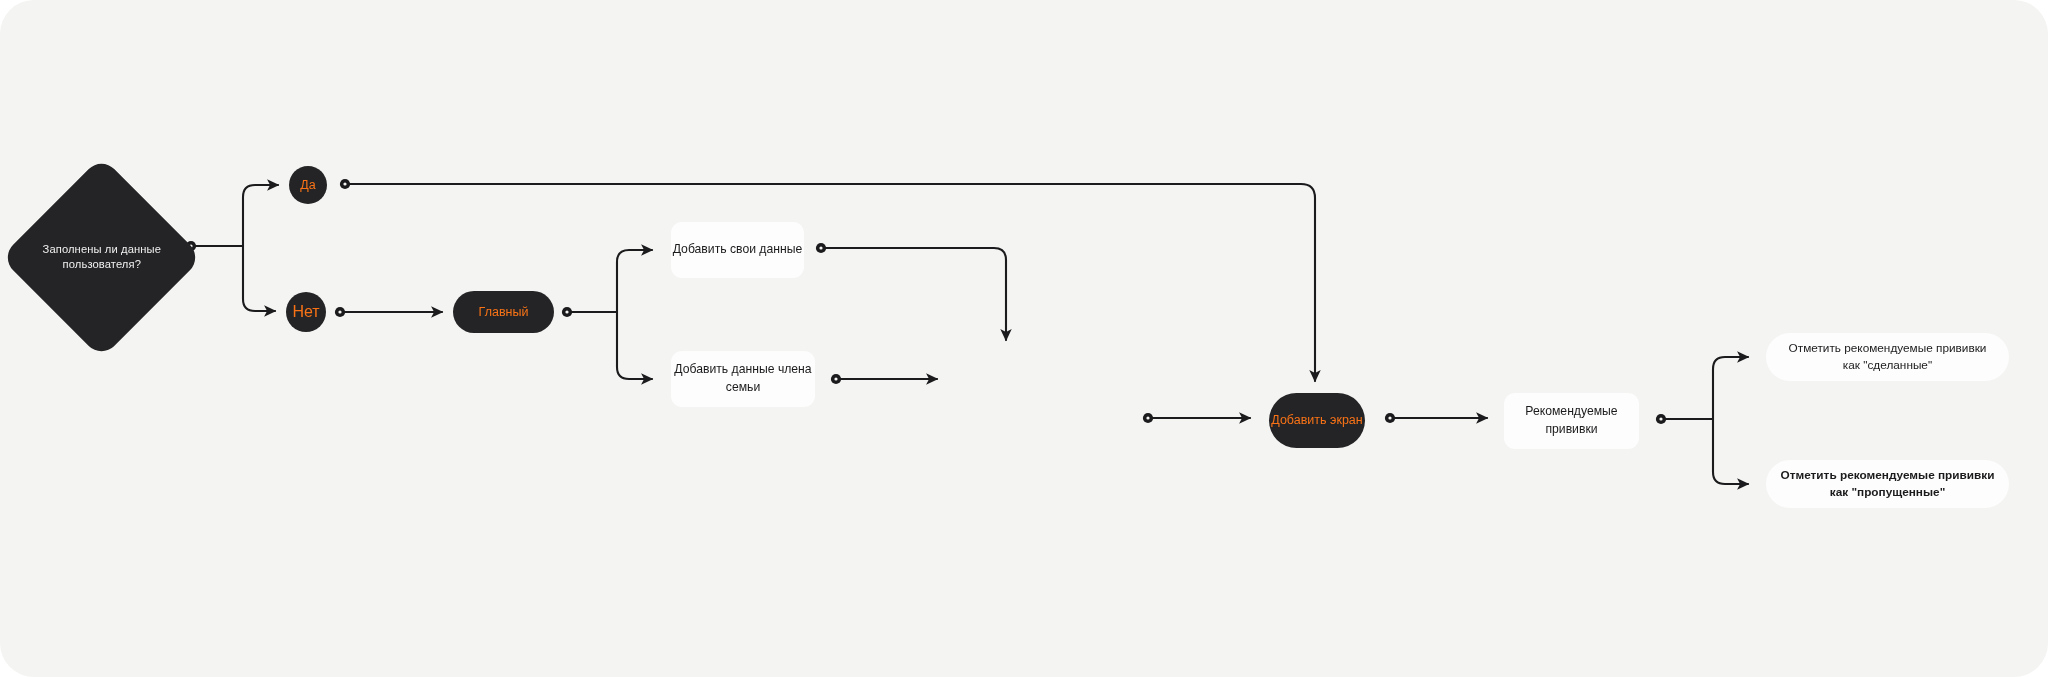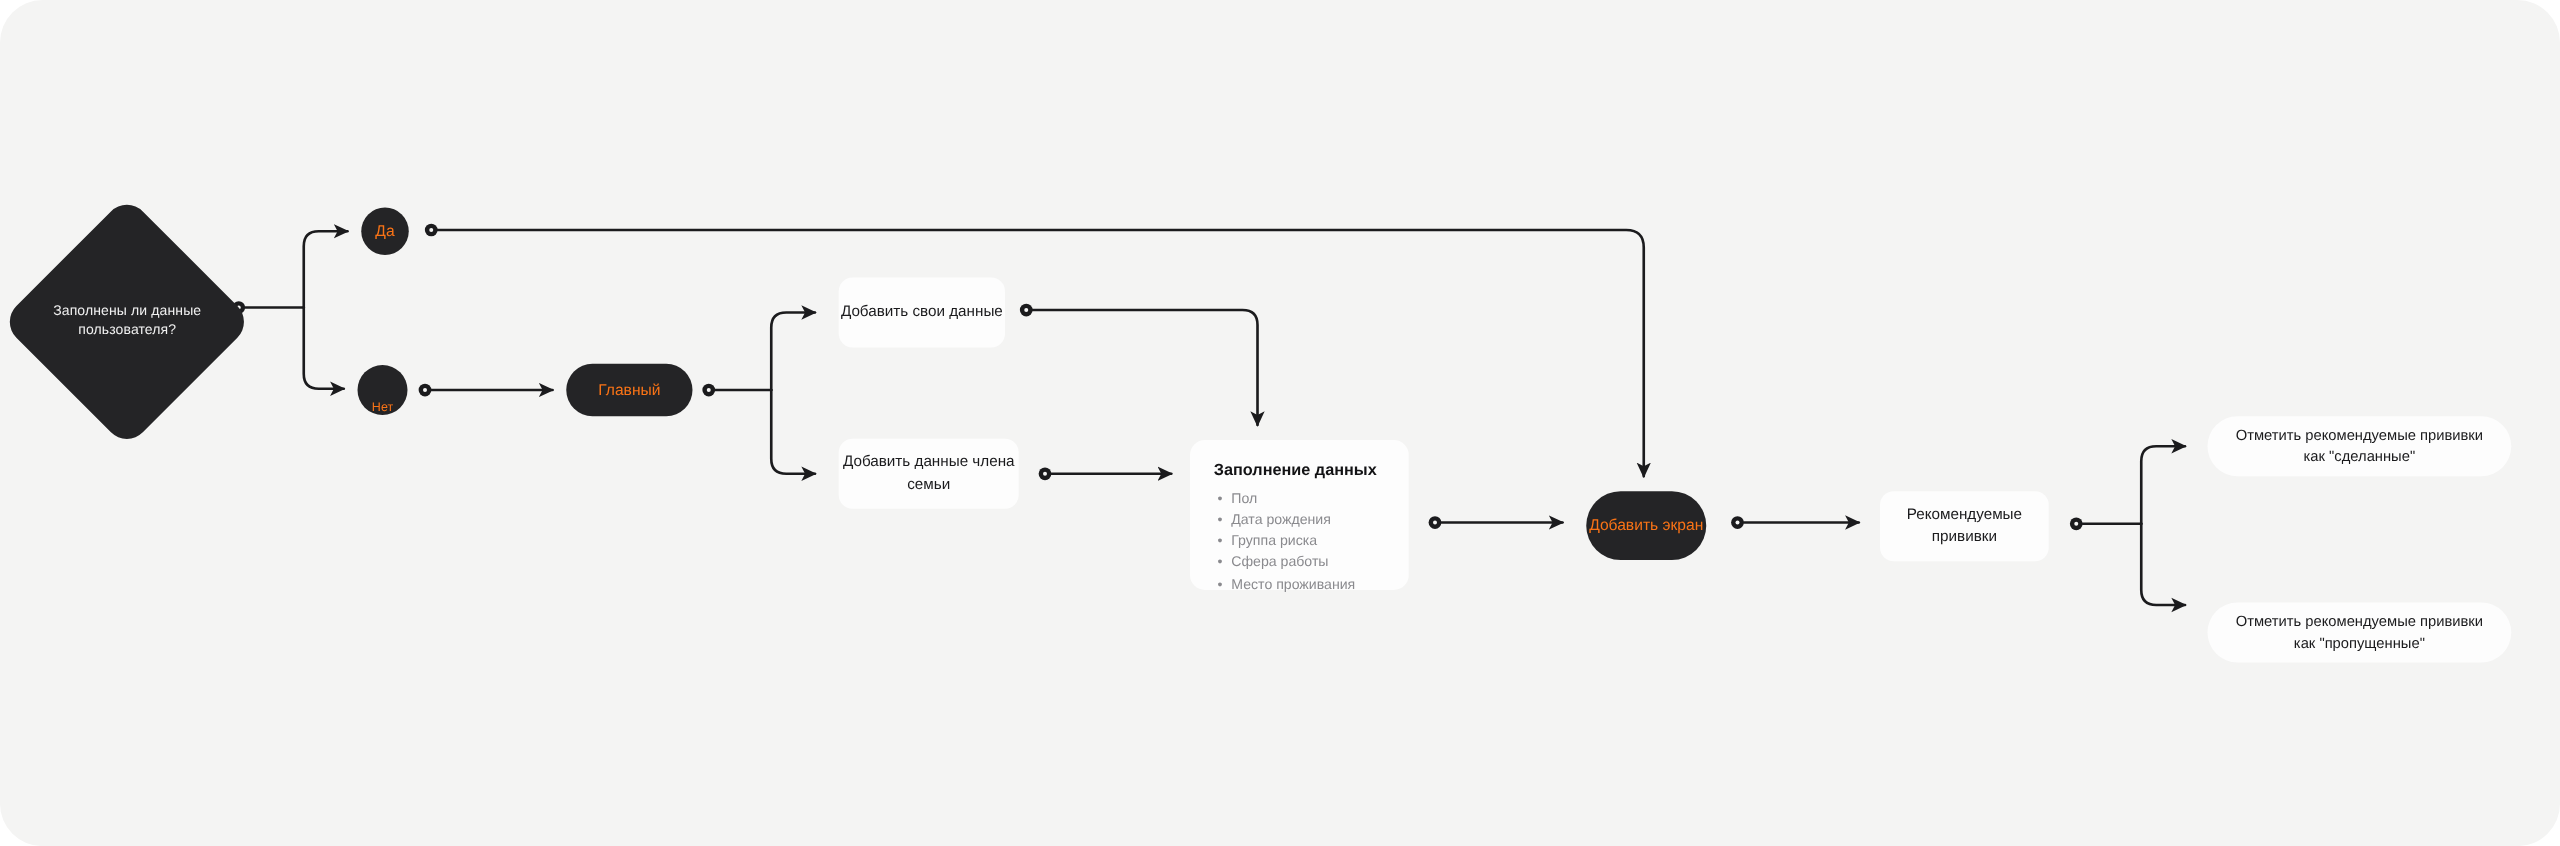--- a/index.html
+++ b/index.html
@@ -75,22 +75,21 @@
     height: 38px;
     border-radius: 50%;
     font-size: 12.5px;
   }
   .n-no {
     left: 286px;
     top: 292px;
     width: 40px;
     height: 40px;
     border-radius: 50%;
-    font-size: 10px;
-    justify-content: flex-end;
+    font-size: 16px;
   }
   .n-profile {
     left: 453px;
     top: 291px;
     width: 101px;
     height: 42px;
     font-size: 12.5px;
   }
   .n-own-data {
     left: 671px;
@@ -165,26 +164,27 @@
     left: 1766px;
     top: 333px;
     width: 243px;
     height: 48px;
     font-size: 11.8px;
     line-height: 1.45;
     padding: 0 14px;
   }
   .n-missed {
     left: 1766px;
-    top: 482px;
+    top: 460px;
     width: 243px;
     height: 48px;
     font-size: 11.8px;
     line-height: 1.45;
     padding: 0 14px;
+    font-weight: bold;
   }
 </style>
 </head>
 <body>
 
 <div id="canvas">
 
   <svg id="edges" viewBox="0 0 2048 677" xmlns="http://www.w3.org/2000/svg">
     <defs>
       <marker id="arrow" viewBox="0 0 10 10" refX="8.4" refY="5" markerWidth="6.2" markerHeight="6.2" orient="auto-start-reverse">
@@ -278,30 +278,20 @@
   </div>
 
   <div class="node light n-family-data">
     <span>Добавить данные члена семьи</span>
   </div>
 
   <div class="node light n-own-data">
     <span>Добавить свои данные</span>
   </div>
 
-  <div class="node light n-fill">
-    <div class="title">Заполнение данных</div>
-    <ul>
-      <li>Пол</li>
-      <li>Дата рождения</li>
-      <li>Группа риска</li>
-      <li>Сфера работы</li>
-      <li>Место проживания</li>
-    </ul>
-  </div>
 
   <div class="node dark pill n-main">
     <span>Добавить экран</span>
   </div>
 
   <div class="node light n-recommended">
     <span>Рекомендуемые прививки</span>
   </div>
 
   <div class="node light pill n-done">

